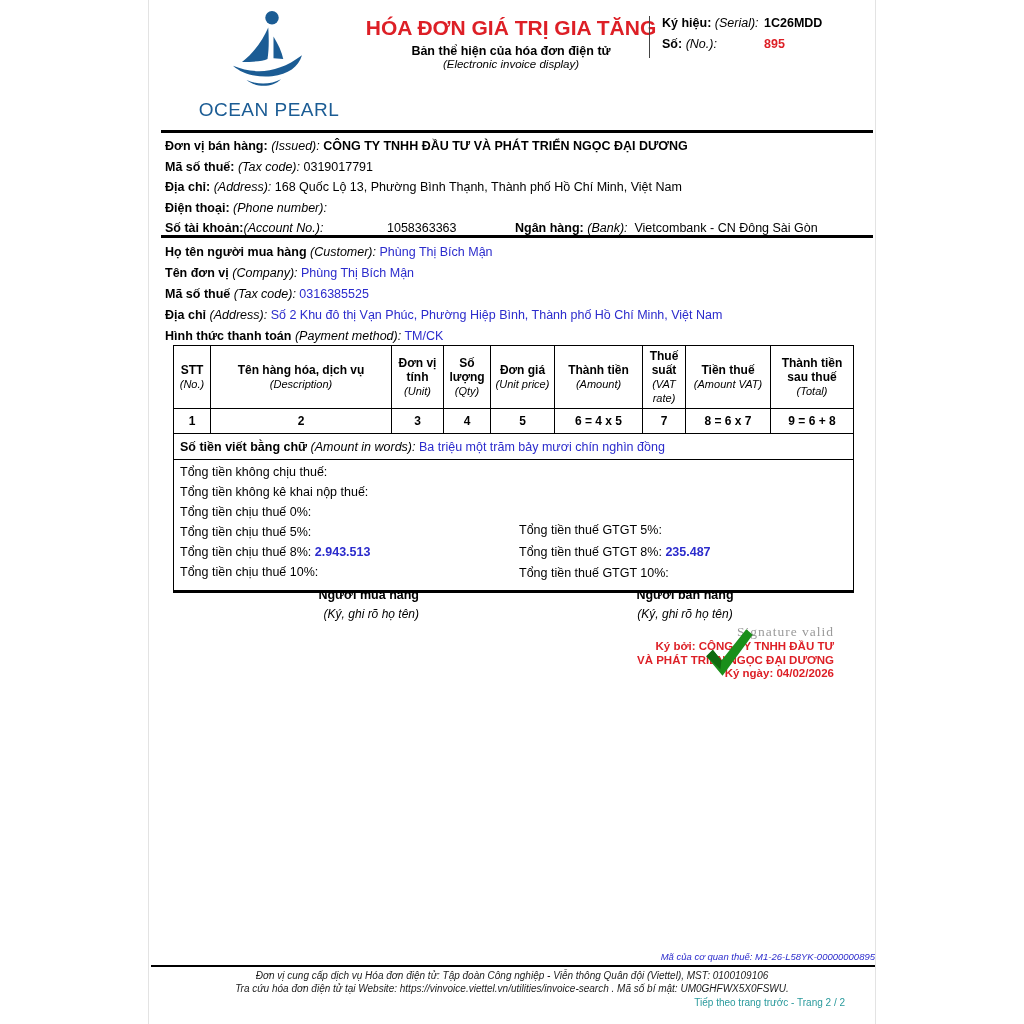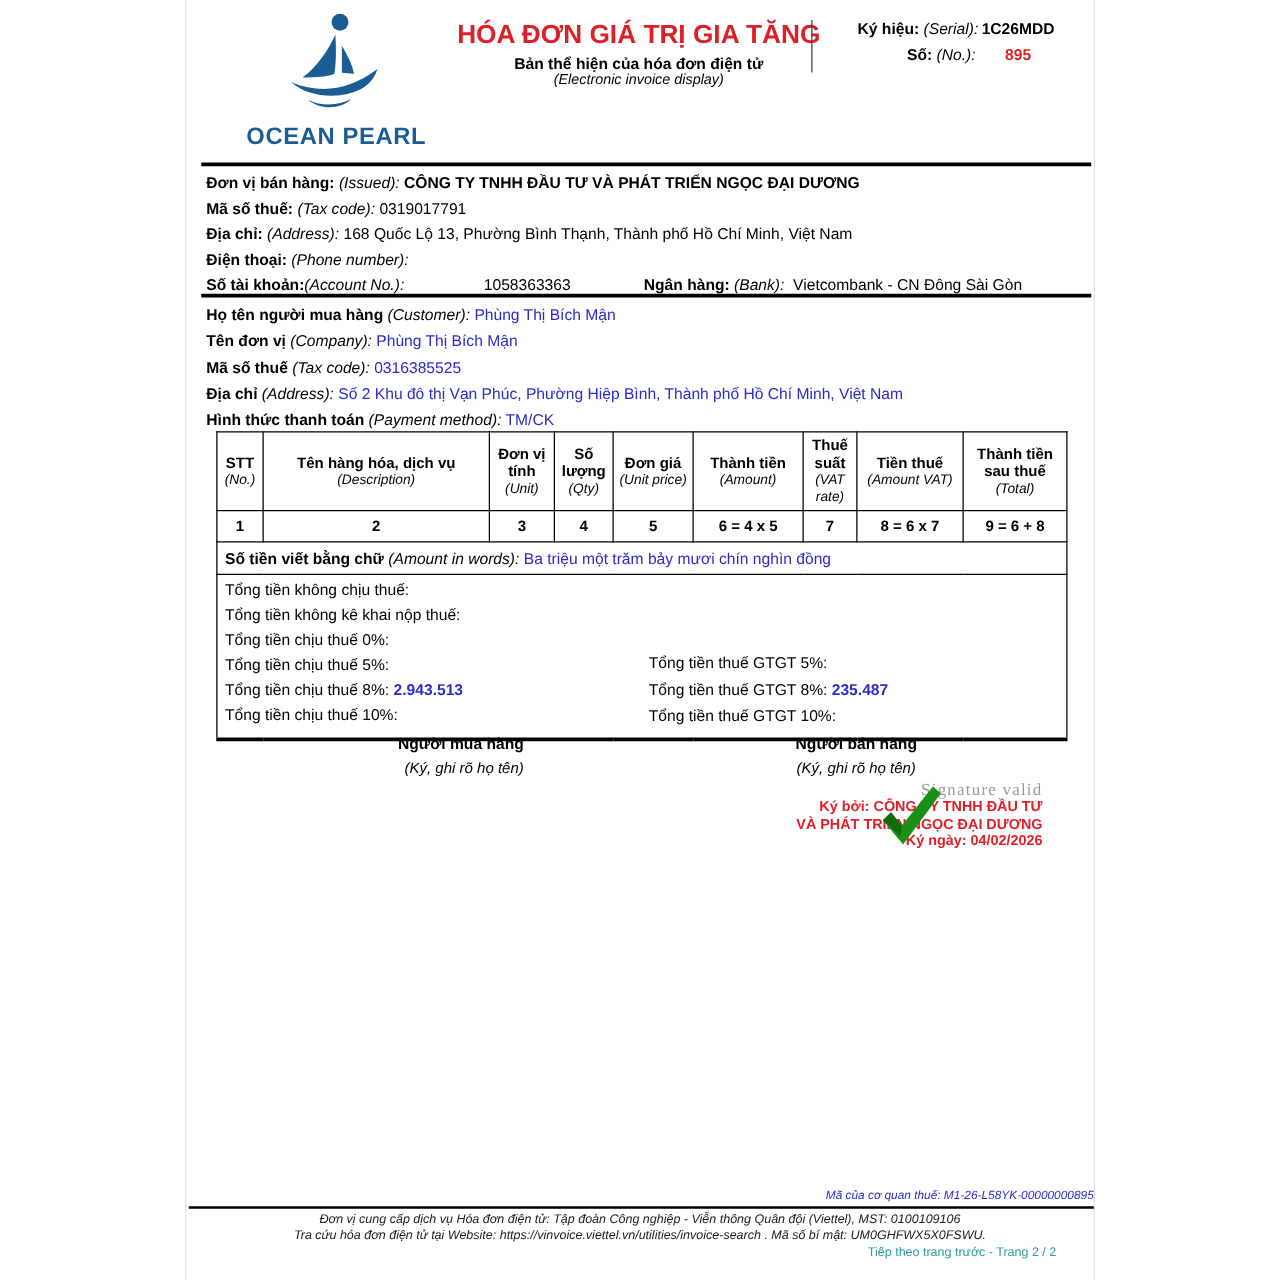--- a/index.html
+++ b/index.html
@@ -8,29 +8,29 @@
     font-family:"Liberation Sans", sans-serif; color:#000; overflow:hidden;
   }
   .page {
     position:absolute; left:148px; top:0; width:728px; height:1024px;
     border-left:1px solid #e3e3e3; border-right:1px solid #e3e3e3;
     box-sizing:border-box; background:#fff;
   }
   
   .logo { position:absolute; left:38px; top:8px; width:164px; text-align:center; }
   .logo svg { width:108px; height:90px; display:block; margin:0 auto; }
-  .logo-text { font-weight:bold; font-size:19px; color:#1b5c94; letter-spacing:.5px; margin-top:1px; }
+  .logo-text { font-weight:normal; font-size:19px; color:#1b5c94; letter-spacing:.5px; margin-top:1px; }
   .title-block { position:absolute; left:196px; top:16px; width:332px; text-align:center; }
   .t1 { font-size:21px; font-weight:bold; color:#dd1f26; white-space:nowrap; }
   .t2 { font-size:16px; font-style:italic; color:#dd1f26; margin-top:1px; }
   .t3 { font-size:12.5px; font-weight:bold; margin-top:4px; }
   .t4 { font-size:11.5px; font-style:italic; }
   .t5 { font-size:12.5px; margin-top:4px; white-space:nowrap; }
   .serial { position:absolute; left:500px; top:16px; width:216px; border-left:1px solid #444; padding-left:12px; font-size:12.5px; box-sizing:border-box; }
-  .srow { height:21px;text-align:center; }
+  .srow { height:21px; }
   .slbl { display:inline-block; width:102px; }
   .hr1, .hr2 { position:absolute; left:12px; width:712px; height:3px; background:#000; }
   .hr1 { top:130px; } .hr2 { top:235px; }
   
   .seller { position:absolute; top:139px; left:16px; right:14px; font-size:12.5px; }
   .seller .row { height:20.5px; }
   .buyer { position:absolute; top:245px; left:16px; right:14px; font-size:12.5px; }
   .buyer .row { height:21px; }
   .lbl { font-weight:bold; }
   .en  { font-style:italic; }

